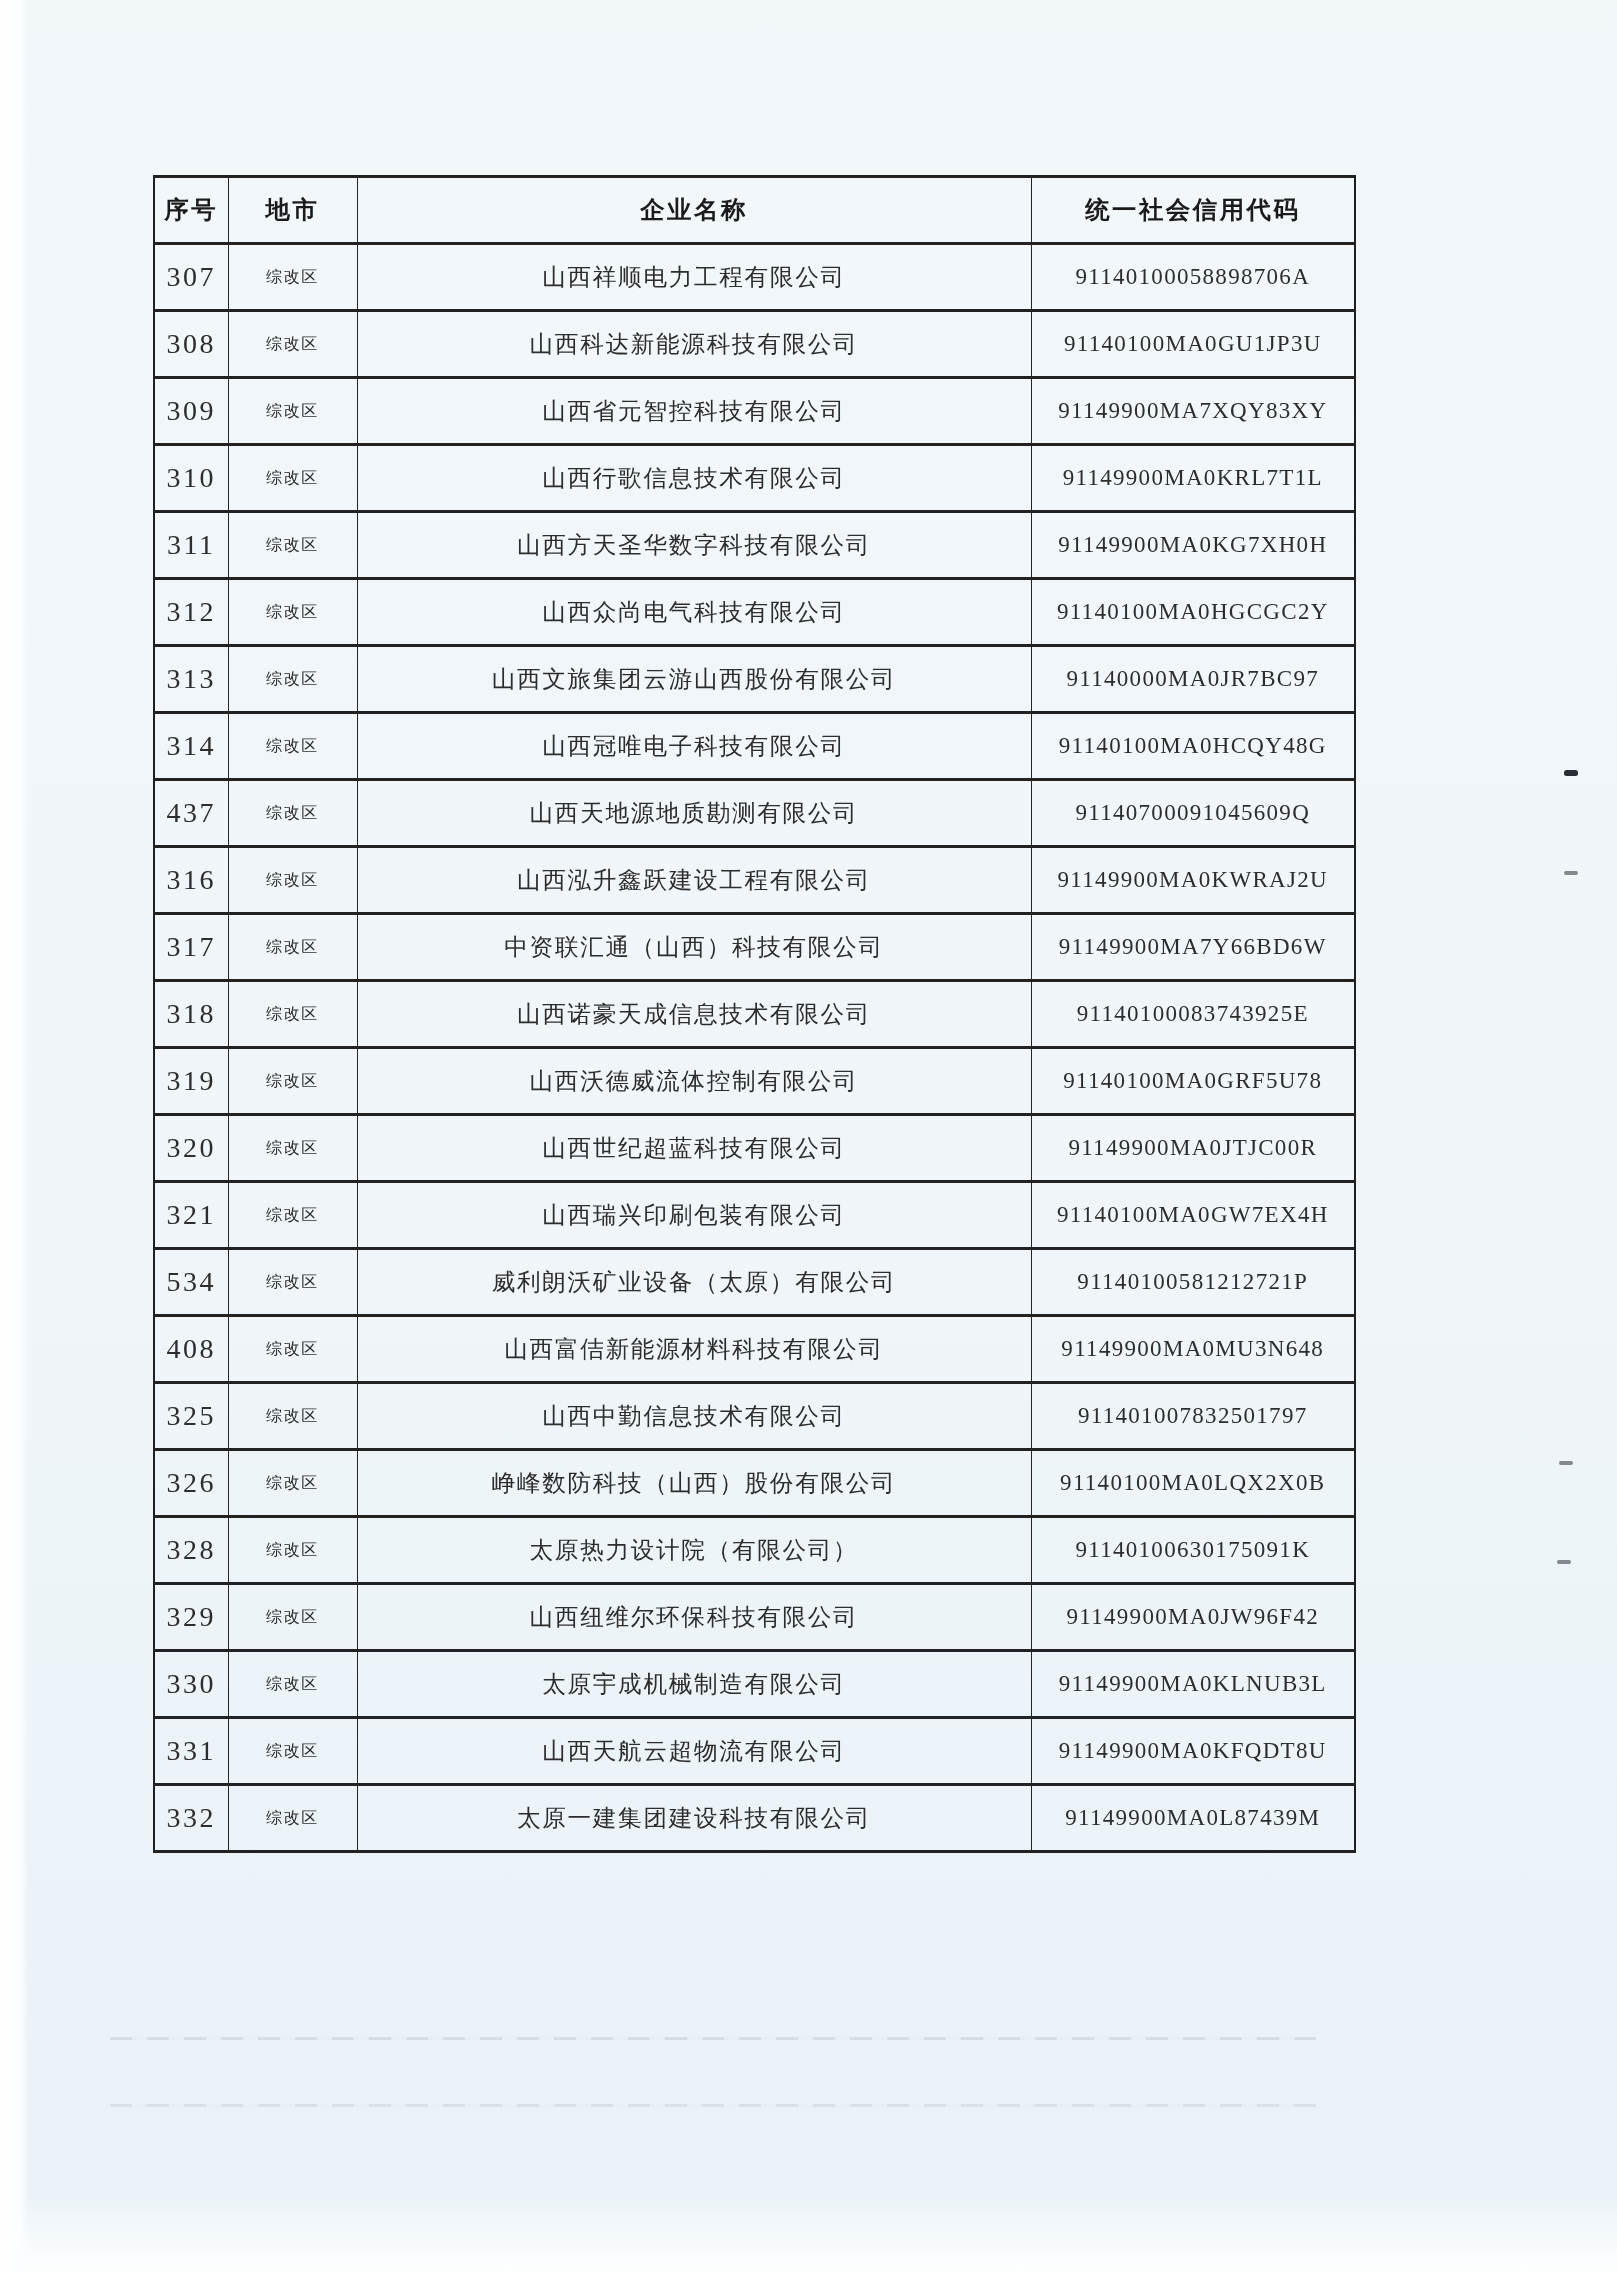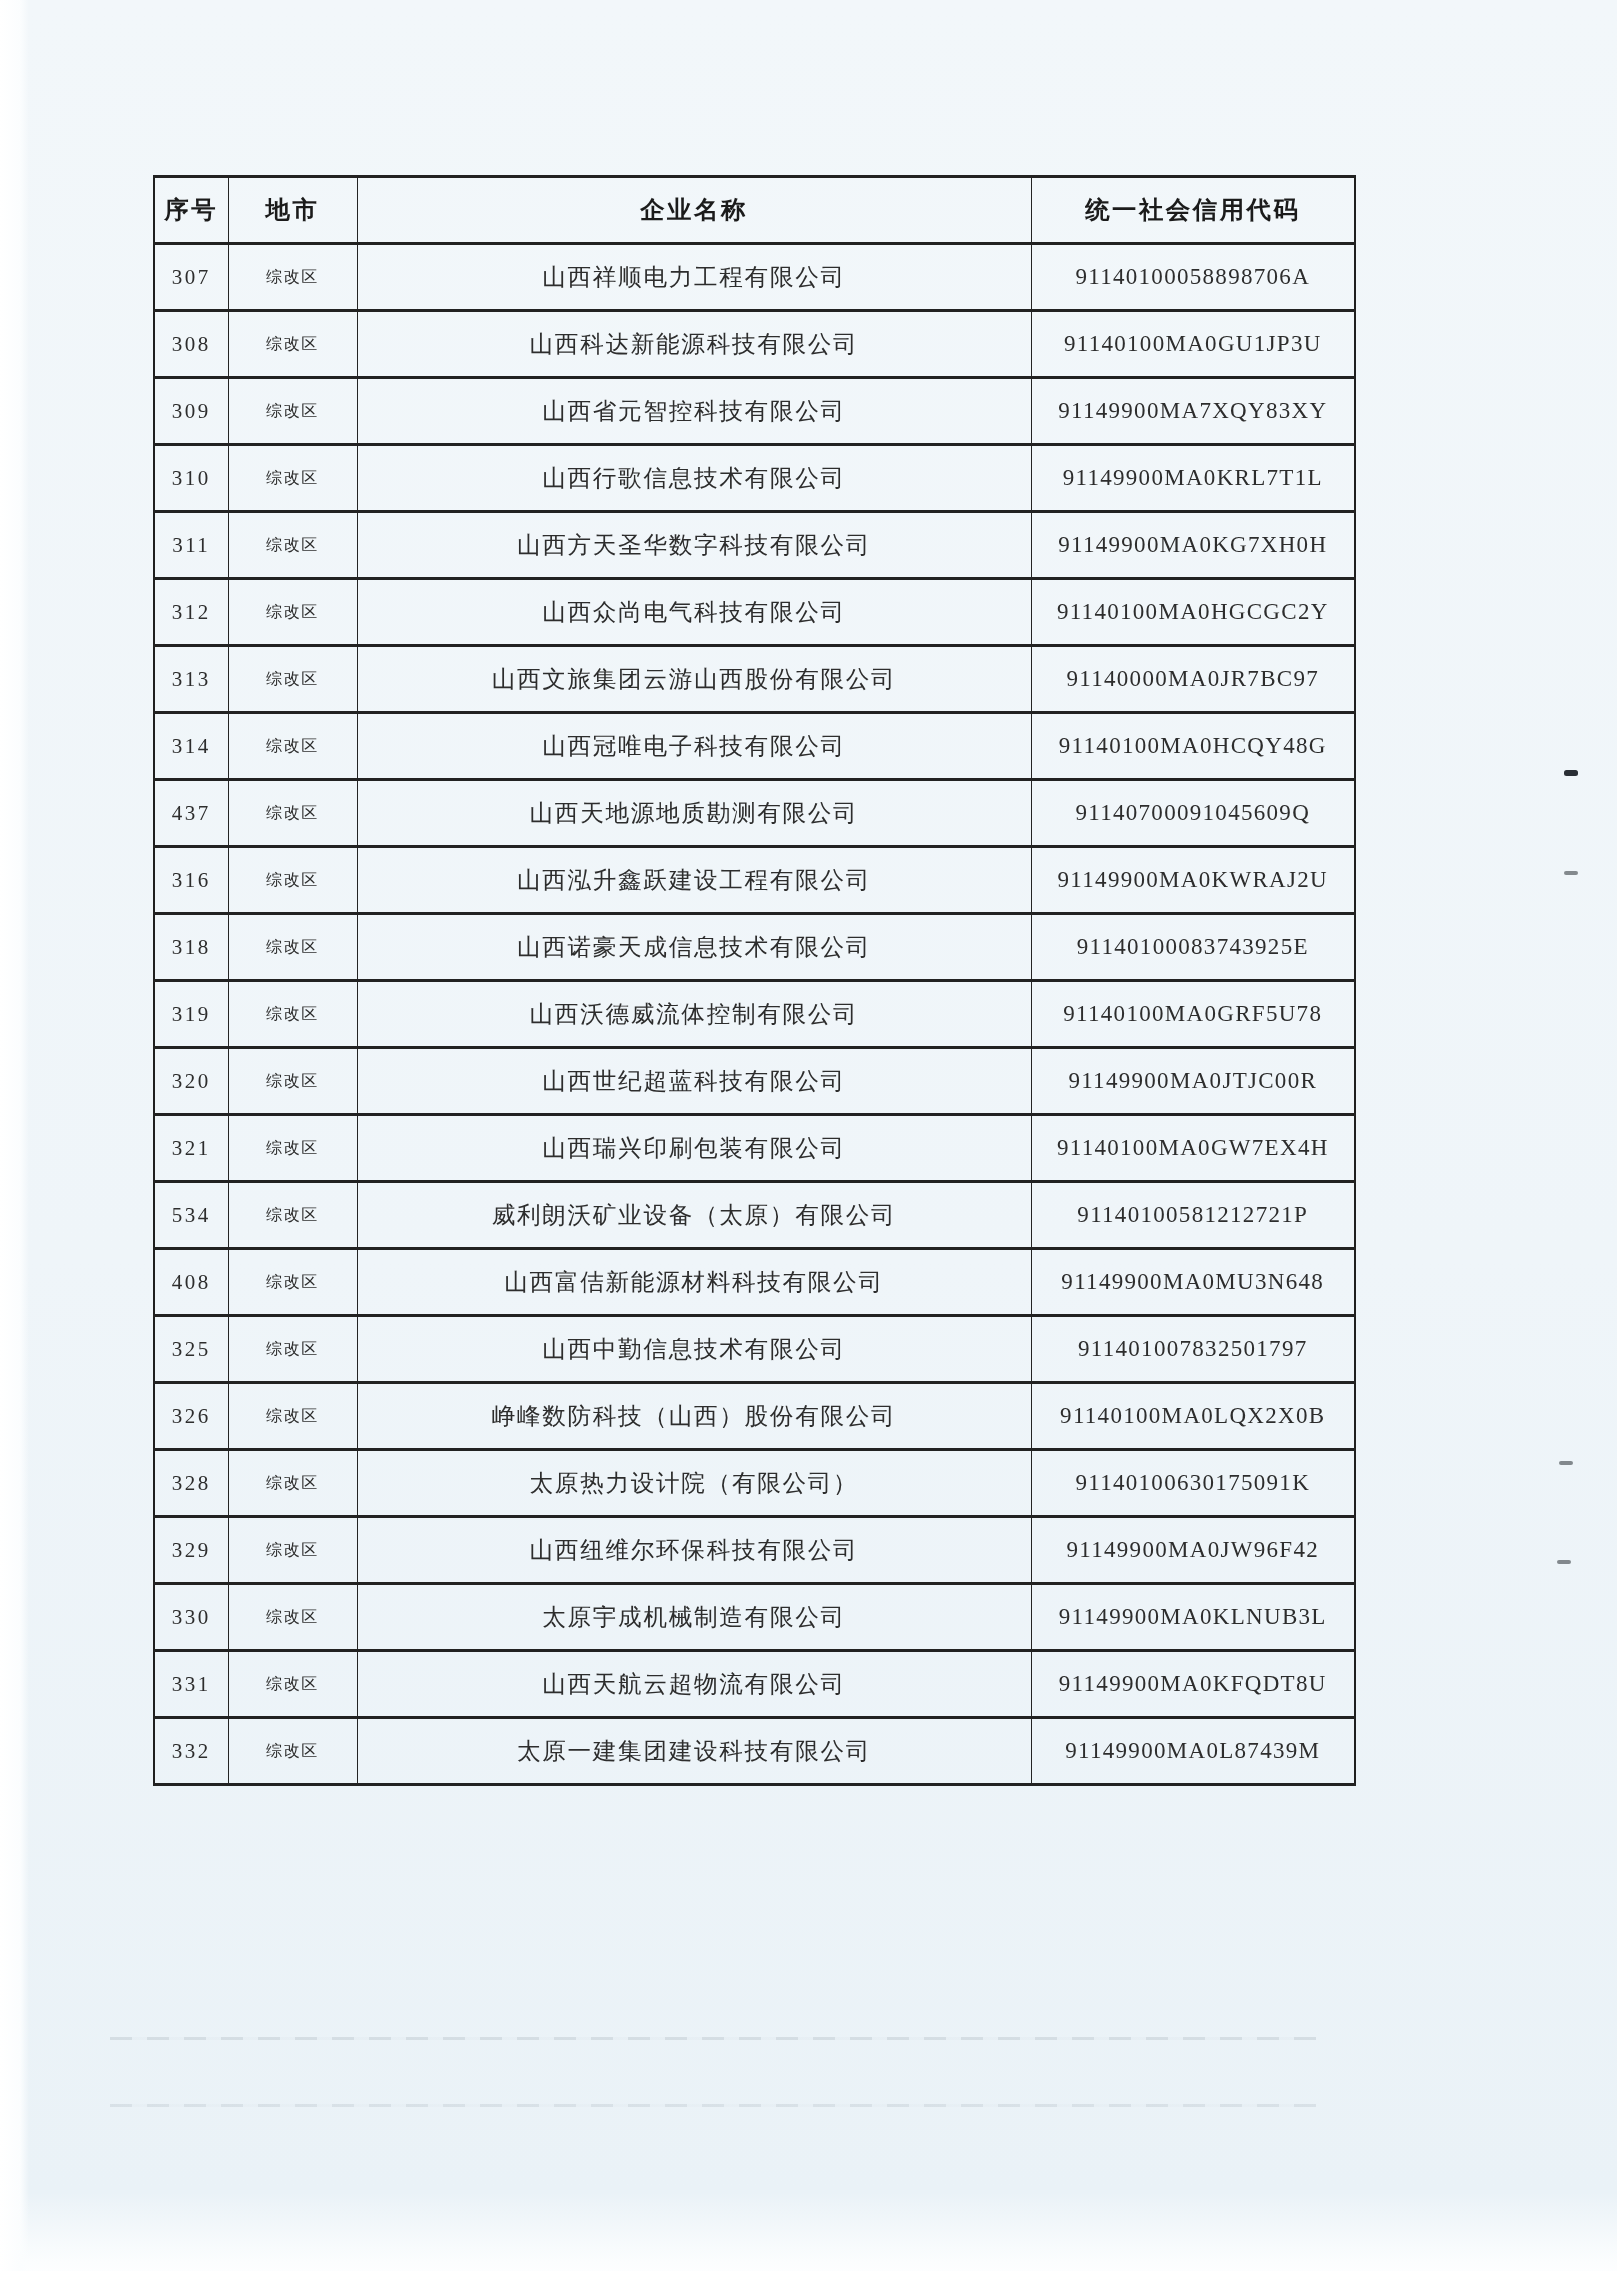--- a/index.html
+++ b/index.html
@@ -33,21 +33,21 @@
     text-align:center;
     vertical-align:middle;
     overflow:hidden;
     white-space:nowrap;
   }
   tr.hdr { height:67px;padding-left:34px; }
   tbody tr { height:67px; }
   th {
     font-size:24.4px; font-weight:bold; color:#1b1b1b; letter-spacing:2.5px;
   }
-  td.c-no   { font-size:21px; color:#2d2d2d; letter-spacing:2.5px; }
+  td.c-no   { font-size:28px; color:#2d2d2d; letter-spacing:2.5px; }
   td.c-city { font-size:16px; color:#2d2d2d; letter-spacing:1.7px; }
   td.c-name { font-size:23.6px; color:#2d2d2d; letter-spacing:1.7px; }
   td.c-code { font-size:23px; color:#2d2d2d; letter-spacing:1.3px; }
   
   .ghost-line {
     position:absolute; left:110px; width:1206px; height:2.5px;
     background:repeating-linear-gradient(90deg,
       rgba(100,115,128,0.30) 0px, rgba(100,115,128,0.30) 22px,
       rgba(100,115,128,0.05) 22px, rgba(100,115,128,0.05) 37px);
   }
@@ -142,20 +142,26 @@
     <td class="c-code">91140700091045609Q</td>
   </tr>
 
   <tr>
     <td class="c-no">316</td>
     <td class="c-city">综改区</td>
     <td class="c-name">山西泓升鑫跃建设工程有限公司</td>
     <td class="c-code">91149900MA0KWRAJ2U</td>
   </tr>
 
+  <tr>
+    <td class="c-no">317</td>
+    <td class="c-city">综改区</td>
+    <td class="c-name">中资联汇通（山西）科技有限公司</td>
+    <td class="c-code">91149900MA7Y66BD6W</td>
+  </tr>
 
   <tr>
     <td class="c-no">318</td>
     <td class="c-city">综改区</td>
     <td class="c-name">山西诺豪天成信息技术有限公司</td>
     <td class="c-code">91140100083743925E</td>
   </tr>
 
   <tr>
     <td class="c-no">319</td>

